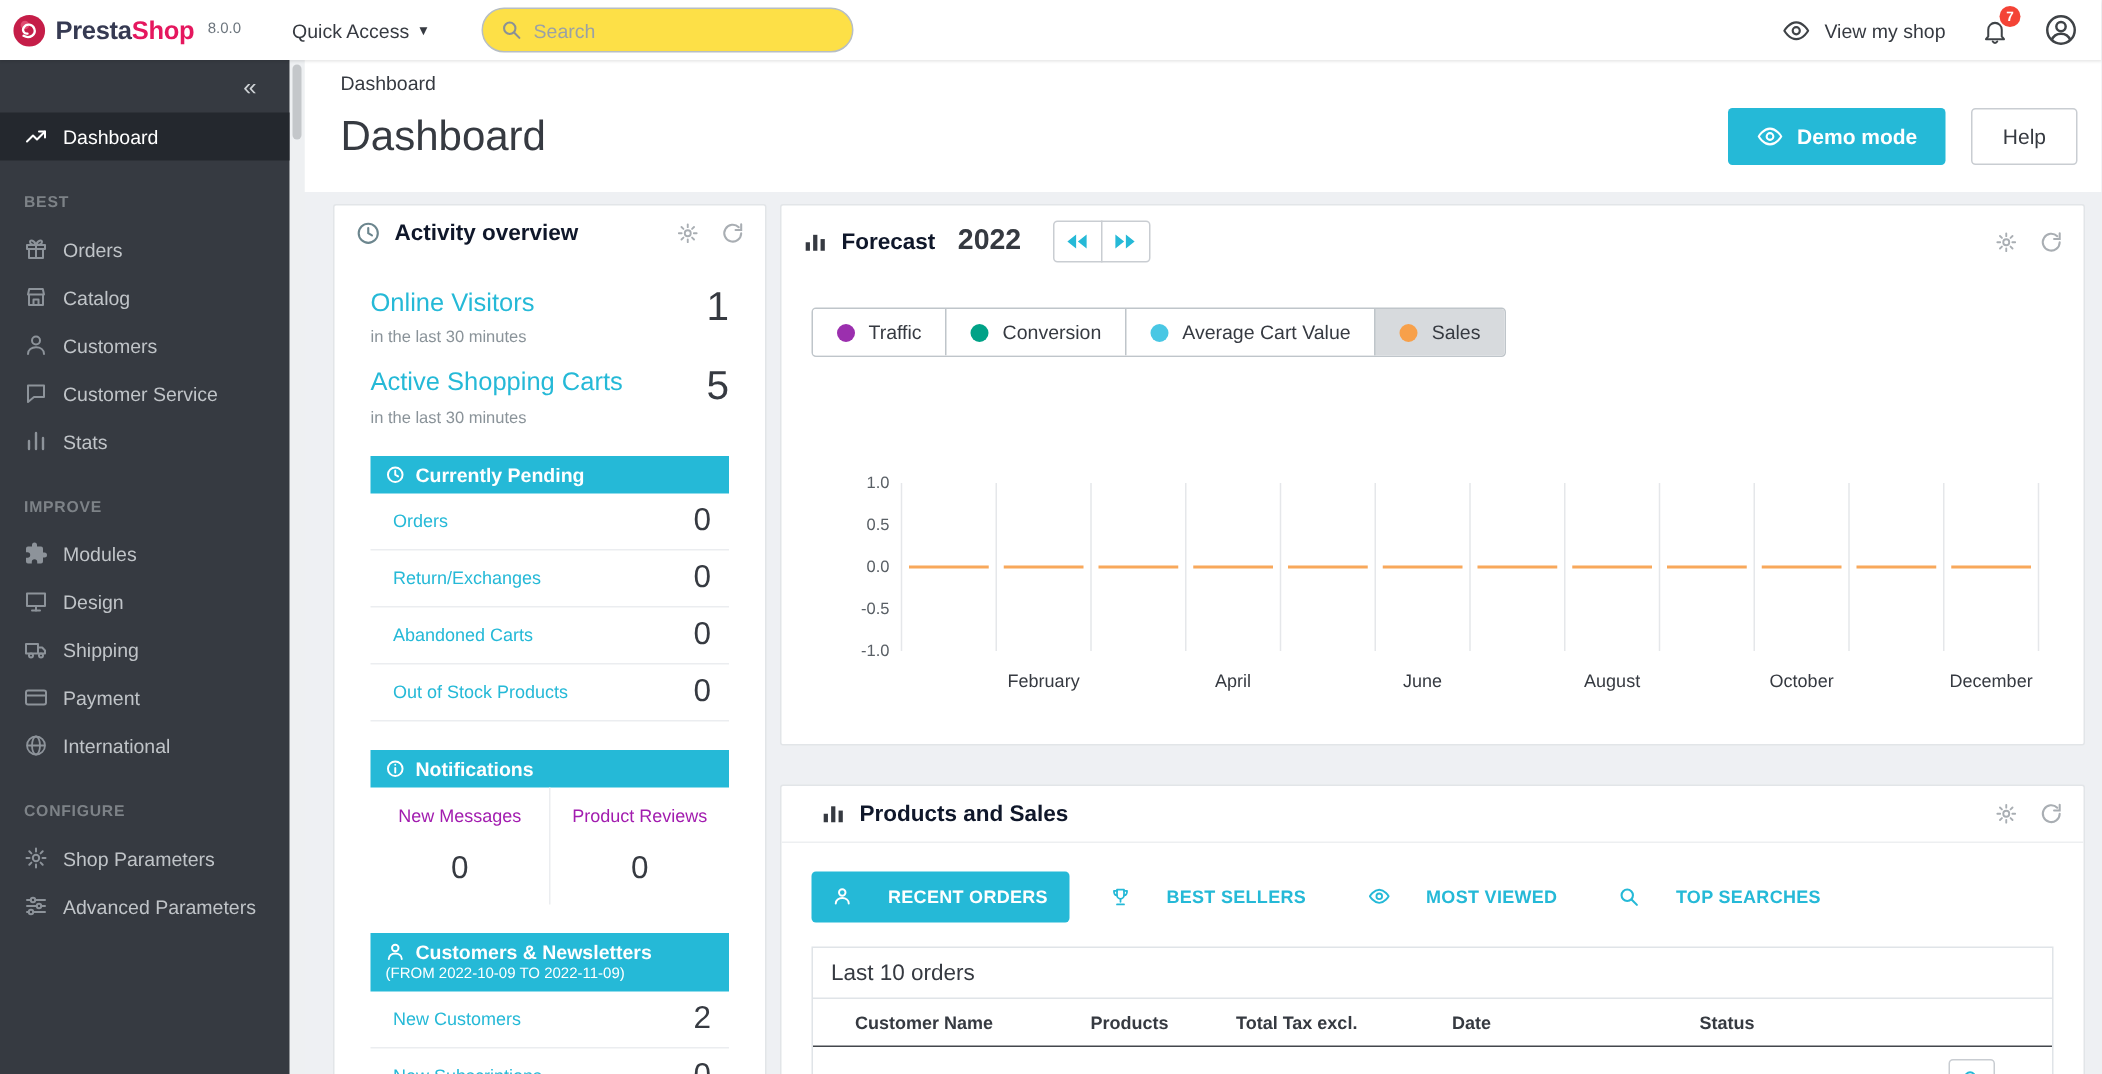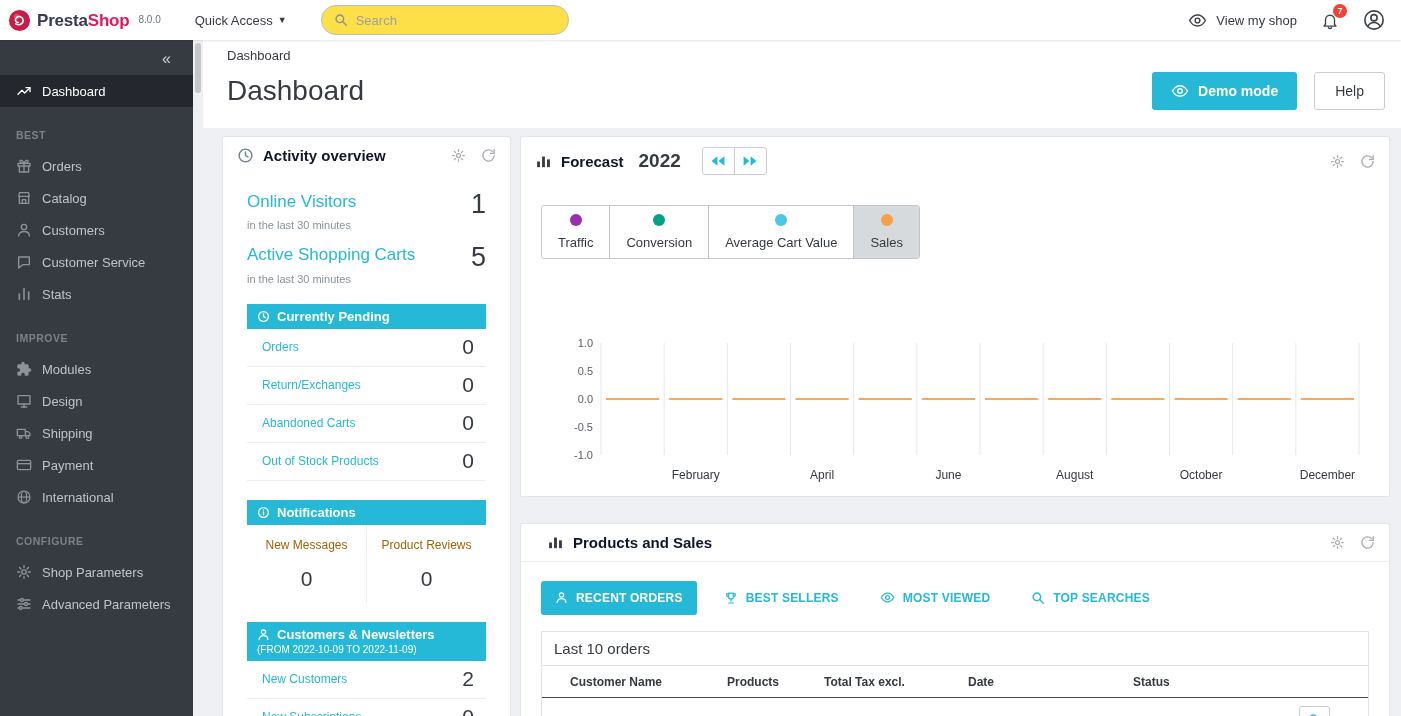--- a/index.html
+++ b/index.html
@@ -87,49 +87,49 @@
   .teal-bar.two-line { flex-direction:column; align-items:flex-start; gap:2px; padding:5px 10px 6px; }
   .bar-title-line { display:flex; align-items:center; gap:7px; }
   .bar-sub { font-size:10px; font-weight:400; }
   .pending-row { display:flex; align-items:center; justify-content:space-between;
     border-bottom:1px solid #ebedf0; padding:7px 12px 7px 15px; height:38px; }
   .pending-label { color:#25b9d7; font-size:12px; cursor:pointer; }
   .pending-value { font-size:21px; color:#363a41; }
   .notif-cols { display:flex; }
   .notif-col { flex:1; text-align:center; padding:10px 0 12px; }
   .notif-col + .notif-col { border-left:1px solid #ebedf0; }
-  .notif-label { color:#a16207; font-size:12px; cursor:pointer; display:inline-block; }
+  .notif-label { color:#a21caf; font-size:12px; cursor:pointer; display:inline-block; }
   .notif-value { font-size:21px; color:#363a41; margin-top:14px; }
 
   
   .col-right { flex:1; display:flex; flex-direction:column; min-width:0; }
   .forecast-panel { height:361px; }
   .darkchart { color:#363a41; }
   .forecast-year { font-size:19px; font-weight:700; color:#363a41; margin-left:6px; }
   .nav-group { display:flex; margin-left:12px; }
   .nav-btn { width:33px; height:28px; border:1px solid #c9cdd2; background:#fff; display:flex;
     align-items:center; justify-content:center; color:#25b9d7; cursor:pointer; }
   .nav-btn.prev { border-radius:3px 0 0 3px; }
   .nav-btn.next { border-radius:0 3px 3px 0; margin-left:-1px; }
   .legend-group { display:flex; margin:20px 0 0 20px; width:max-content; border:1px solid #bfc5ca;
     border-radius:3px; overflow:hidden; }
   .legend-item { display:flex; align-items:center; gap:9px; padding:8px 16px; font-size:13px;
-    color:#363a41; background:#fff; cursor:pointer; border-left:1px solid #bfc5ca;flex-direction:column; }
+    color:#363a41; background:#fff; cursor:pointer; border-left:1px solid #bfc5ca; }
   .legend-item:first-child { border-left:none; }
   .legend-item.active { background:#d7dadd; }
   .dot { width:12px; height:12px; border-radius:50%; flex:none; }
   .chart-wrap { margin:74px 24px 0 30px; }
   .tick { font-size:11px; fill:#5a6066; font-family:"Liberation Sans","DejaVu Sans",sans-serif; }
   .xlab { font-size:12px; fill:#363a41; font-family:"Liberation Sans","DejaVu Sans",sans-serif; }
 
   
   .products-panel { margin-top:26px; }
   .products-head { border-bottom:1px solid #edeff1;padding-left:26px; }
   .tabs-row { display:flex; gap:13px; padding:18px 20px 16px; align-items:center; }
-  .tab { display:flex; align-items:center; gap:8px; font-size:12px; font-weight:700; color:#25b9d7;
+  .tab { display:flex; align-items:center; gap:24px; font-size:12px; font-weight:700; color:#25b9d7;
     cursor:pointer; padding:10px 14px; border-radius:3px; letter-spacing:.2px; background:transparent;text-align:center; }
   .tab.active { background:#25b9d7; color:#fff; }
   .orders-box { margin:0 20px 20px; border:1px solid #e0e4e8; }
   .orders-box-head { padding:8px 12px; font-size:15px; color:#363a41; border-bottom:1px solid #e0e4e8; }
   .orders-table-head { display:flex; padding:9px 0 8px 28px; font-size:12px; font-weight:700;
     color:#363a41; border-bottom:1px solid #43474c; }
   .th-customer { width:157px; } .th-products { width:97px; } .th-total { width:144px; }
   .th-date { width:165px; } .th-status { flex:1; }
   .orders-row { display:flex; align-items:center; padding:7px 38px 7px 28px; height:42px; }
   .details-btn { margin-left:auto; width:31px; height:27px; border:1px solid #c9cdd2; border-radius:3px;

